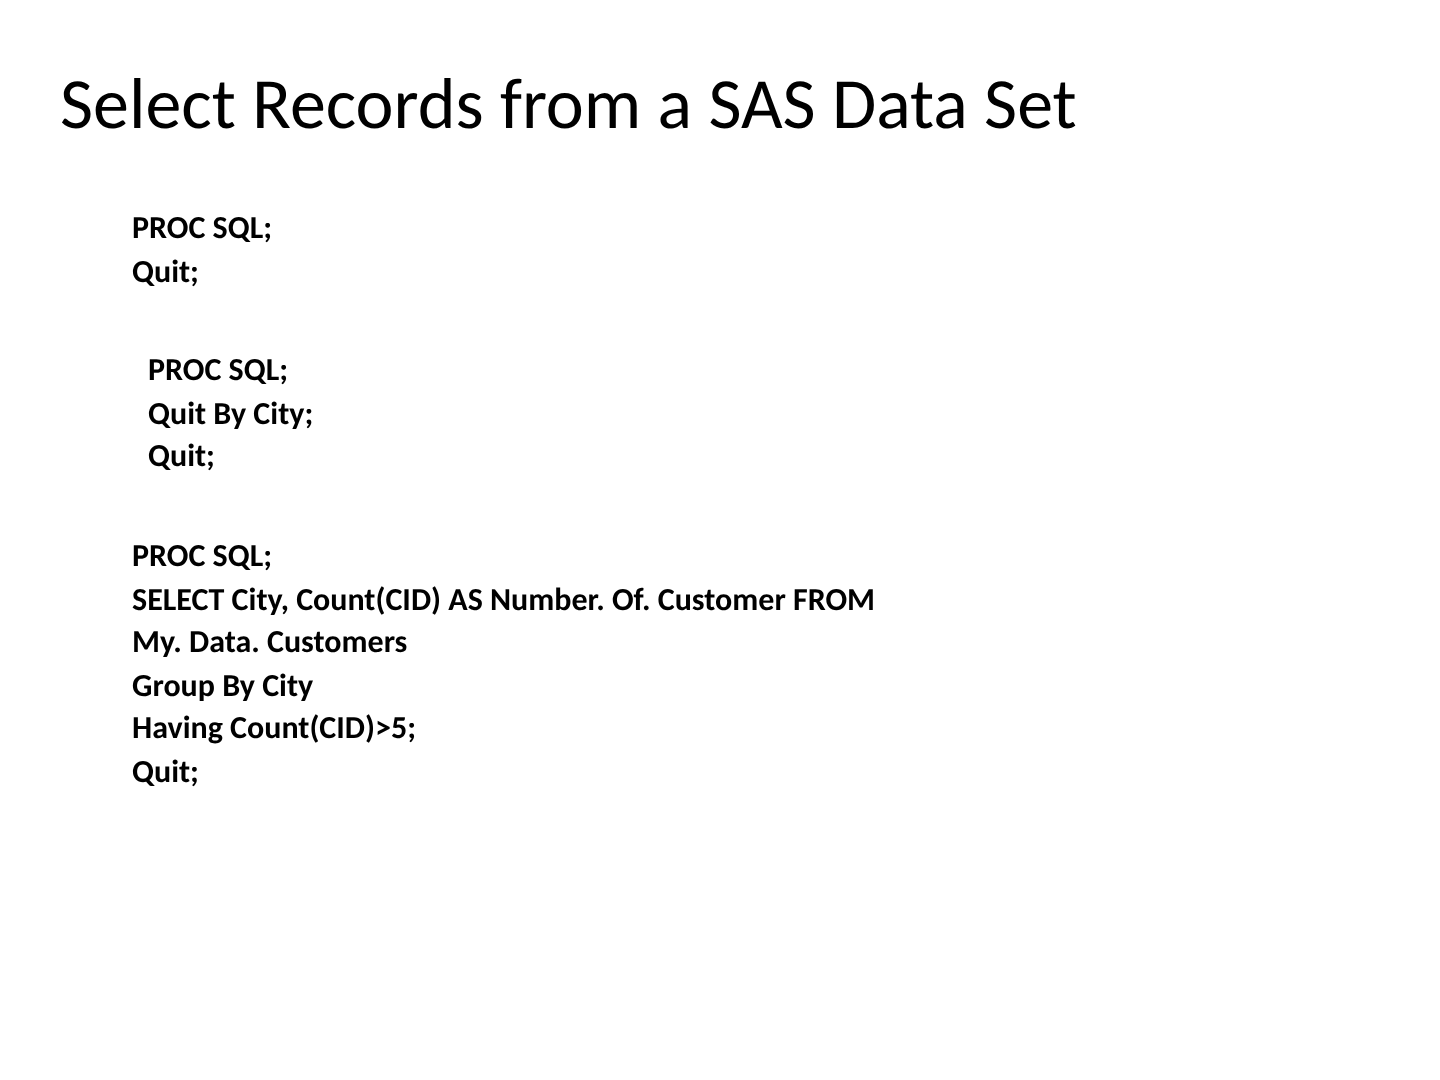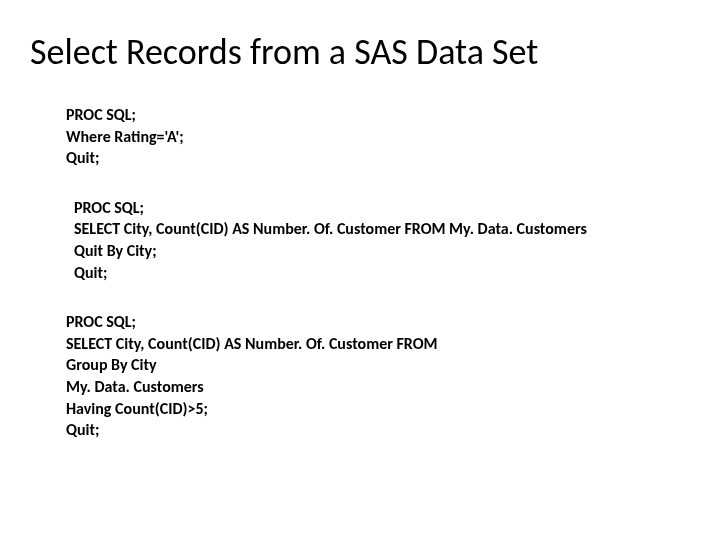--- a/index.html
+++ b/index.html
@@ -39,32 +39,30 @@
   }
 </style>
 </head>
 <body>
 
 <div class="slide">
   <div class="title">Select Records from a SAS Data Set</div>
 
   <div class="code-block">
     <div class="code-line">PROC SQL;</div>
-    <div class="code-line">Where Rating='A';</div>
     <div class="code-line">Quit;</div>
   </div>
 
   <div class="code-block indent-more">
     <div class="code-line">PROC SQL;</div>
-    <div class="code-line">SELECT City, Count(CID) AS Number. Of. Customer FROM My. Data. Customers</div>
     <div class="code-line">Quit By City;</div>
     <div class="code-line">Quit;</div>
   </div>
 
   <div class="code-block">
     <div class="code-line">PROC SQL;</div>
     <div class="code-line">SELECT City, Count(CID) AS Number. Of. Customer FROM</div>
+    <div class="code-line">My. Data. Customers</div>
     <div class="code-line">Group By City</div>
-    <div class="code-line">My. Data. Customers</div>
     <div class="code-line">Having Count(CID)&gt;5;</div>
     <div class="code-line">Quit;</div>
   </div>
 </div>
 
 </body></html>

